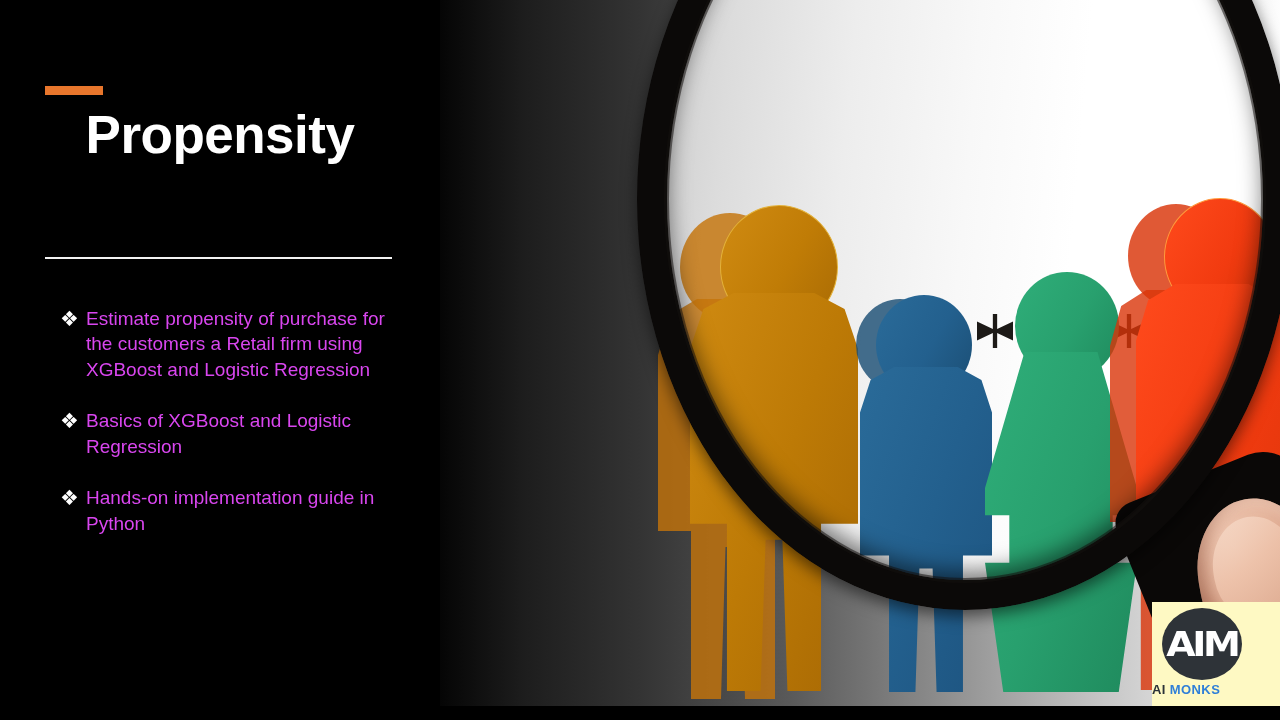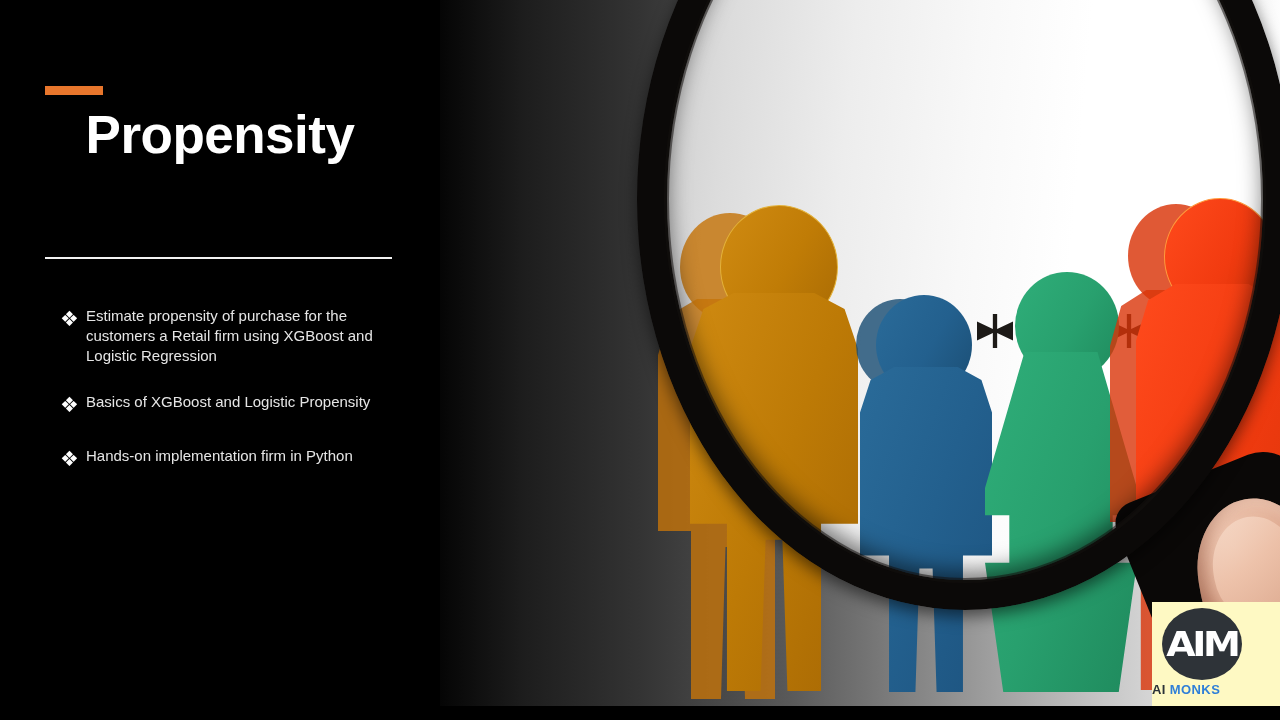--- a/index.html
+++ b/index.html
@@ -106,21 +106,21 @@
   
   #left-panel{position:absolute;left:0;top:0;width:440px;height:600px;background:#000;}
   #accent-bar{position:absolute;left:45px;top:86px;width:58px;height:9px;background:#e8762c;}
   #title{position:absolute;left:30px;top:105px;width:380px;text-align:center;color:#fff;
          font-size:53px;font-weight:bold;line-height:1.14;letter-spacing:-.5px;}
   #divider{position:absolute;left:45px;top:257px;width:347px;height:2px;background:#f2f2f2;}
   #bullets{position:absolute;left:60px;top:306px;width:345px;}
   .bullet{display:flex;margin-bottom:26px;}
   .bullet-mark{color:#fff;font-size:21px;line-height:1.33;width:26px;flex:0 0 26px;
                font-family:"DejaVu Sans",sans-serif;}
-  .bullet-text{color:#e5e5e5;font-size:15px;line-height:1.34;flex:1;}
+  .bullet-text{color:#d946ef;font-size:19px;line-height:1.34;flex:1;}
 </style>
 </head>
 <body>
 
 <div id="slide">
 
   <div id="photo">
 
     <div id="lens-glass"></div>
 
@@ -179,22 +179,22 @@
 
     <div id="divider"></div>
 
     <div id="bullets">
       <div class="bullet">
         <span class="bullet-mark">❖</span>
         <span class="bullet-text">Estimate propensity of purchase for the customers a Retail firm using XGBoost and Logistic Regression</span>
       </div>
       <div class="bullet">
         <span class="bullet-mark">❖</span>
-        <span class="bullet-text">Basics of XGBoost and Logistic Propensity</span>
+        <span class="bullet-text">Basics of XGBoost and Logistic Regression</span>
       </div>
       <div class="bullet">
         <span class="bullet-mark">❖</span>
-        <span class="bullet-text">Hands-on implementation firm in Python</span>
+        <span class="bullet-text">Hands-on implementation guide in Python</span>
       </div>
     </div>
   </div>
 
 </div>
 
 </body></html>

